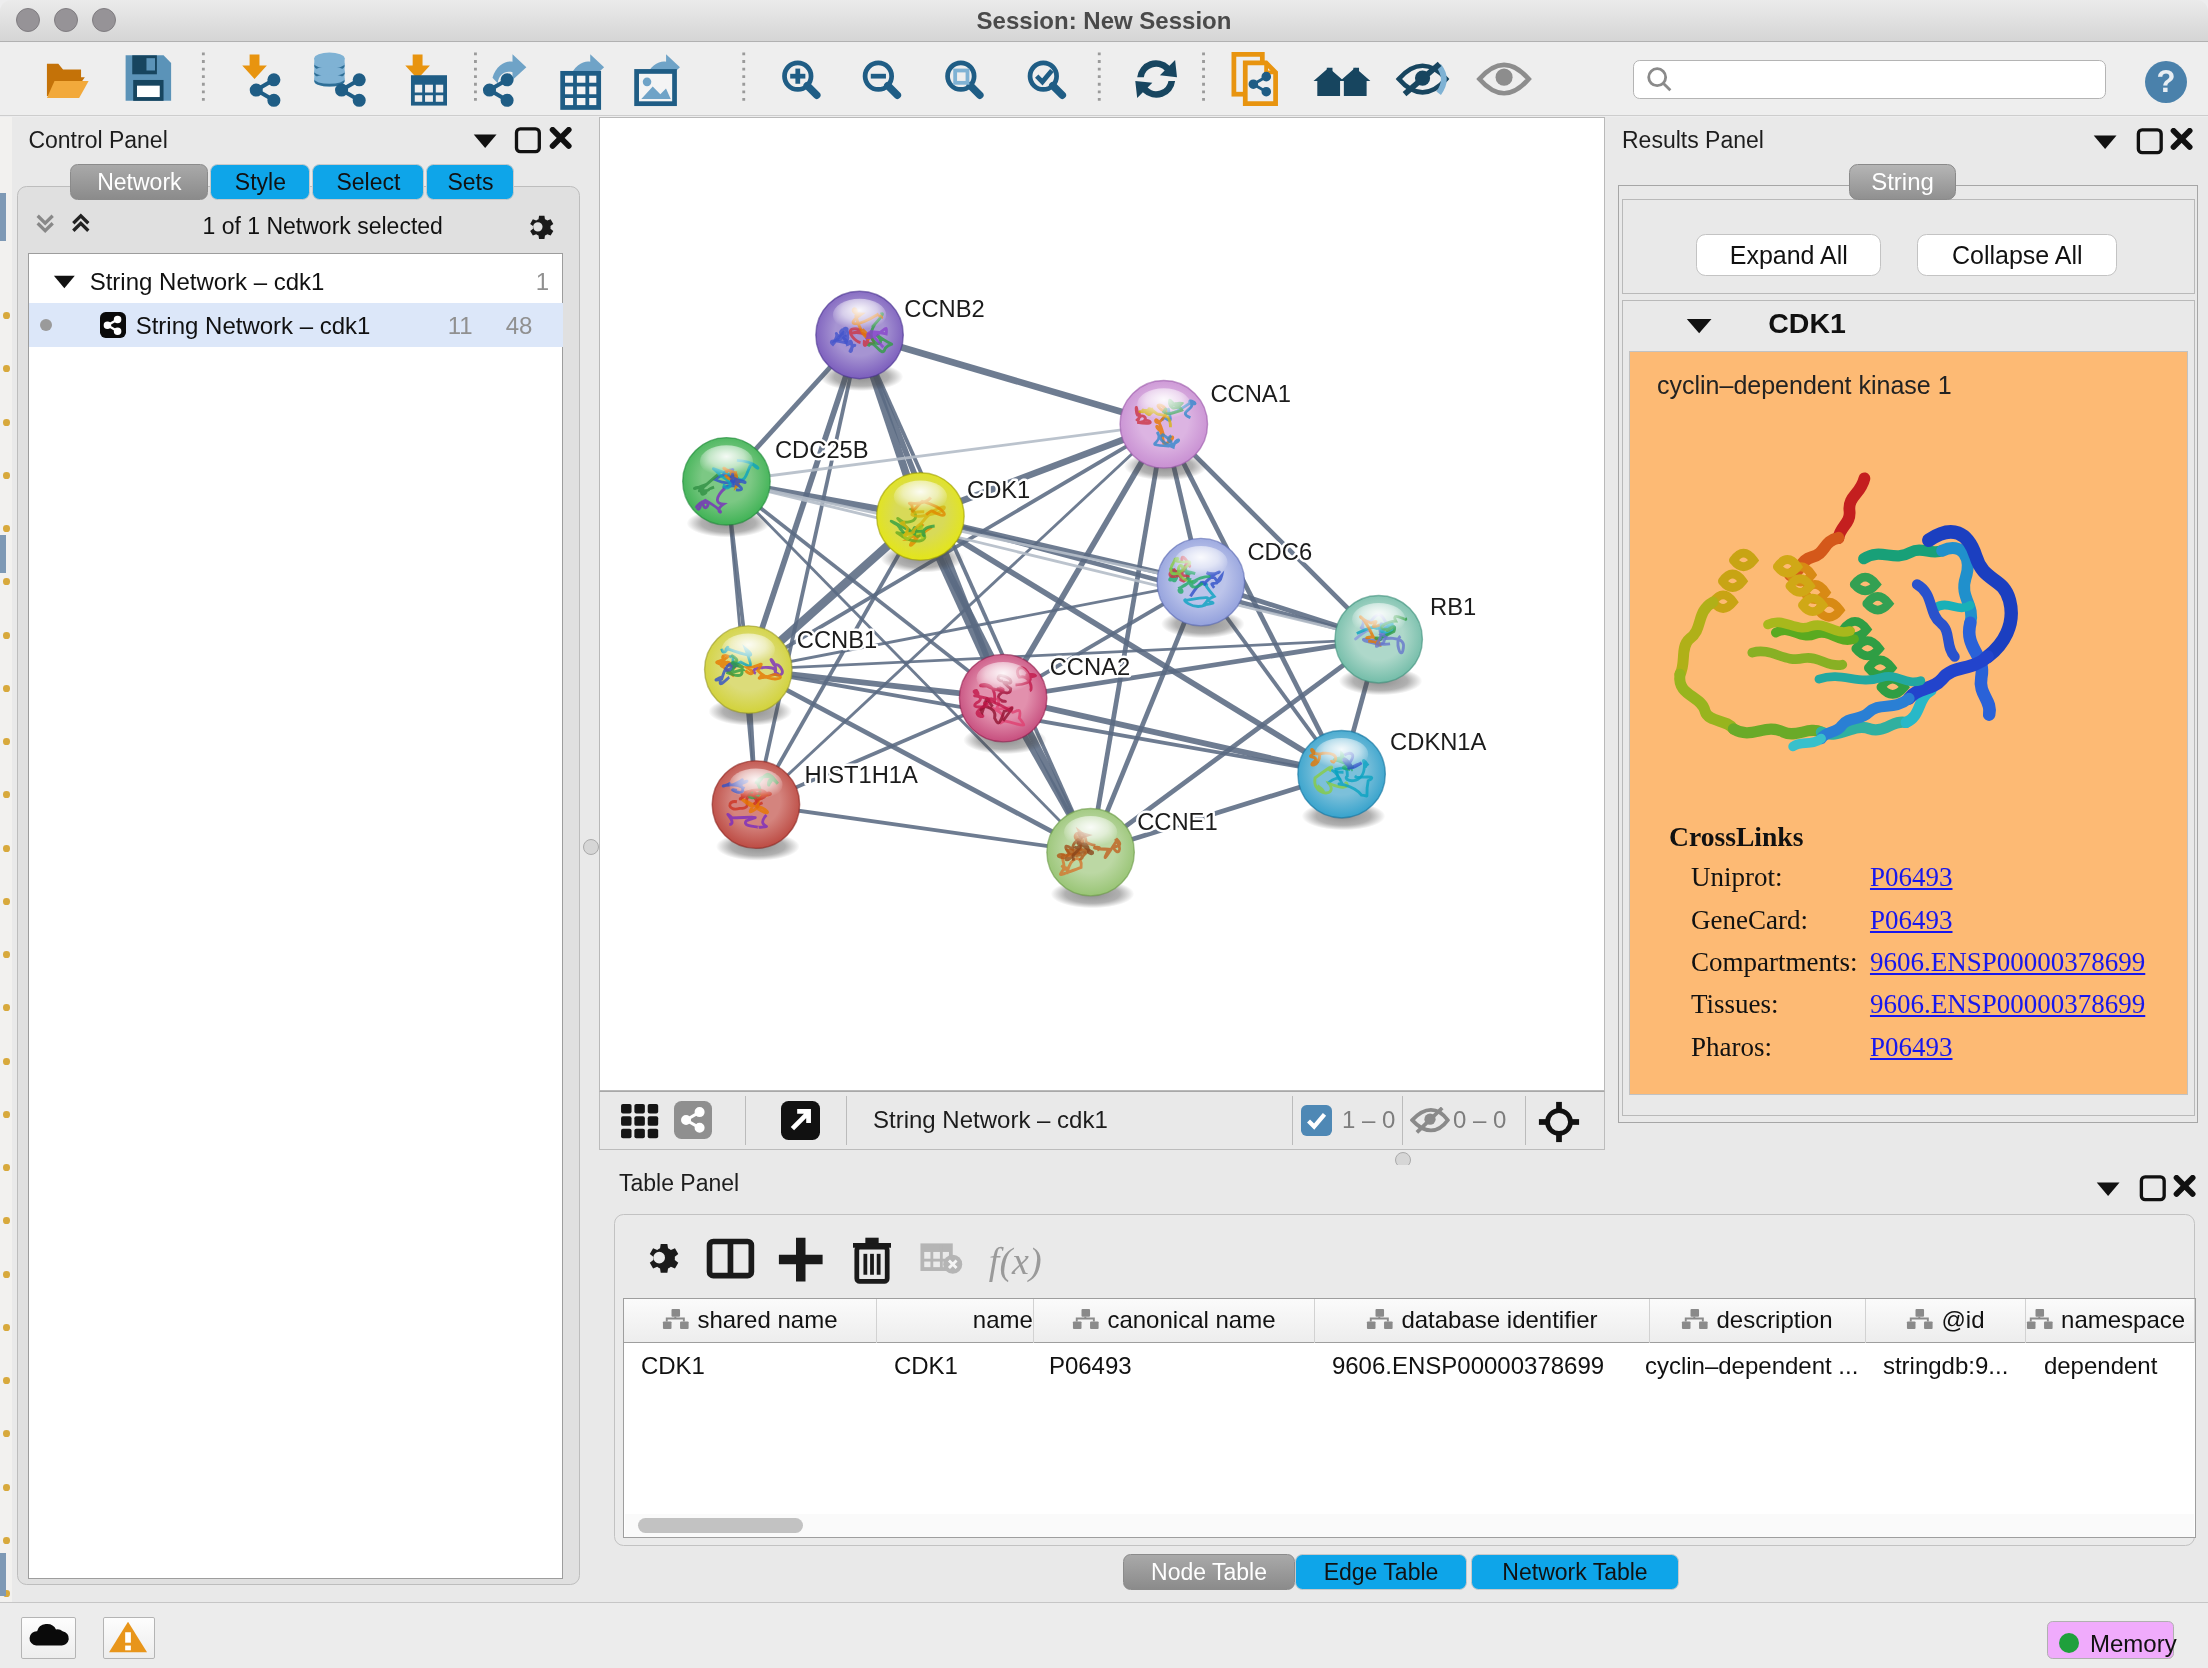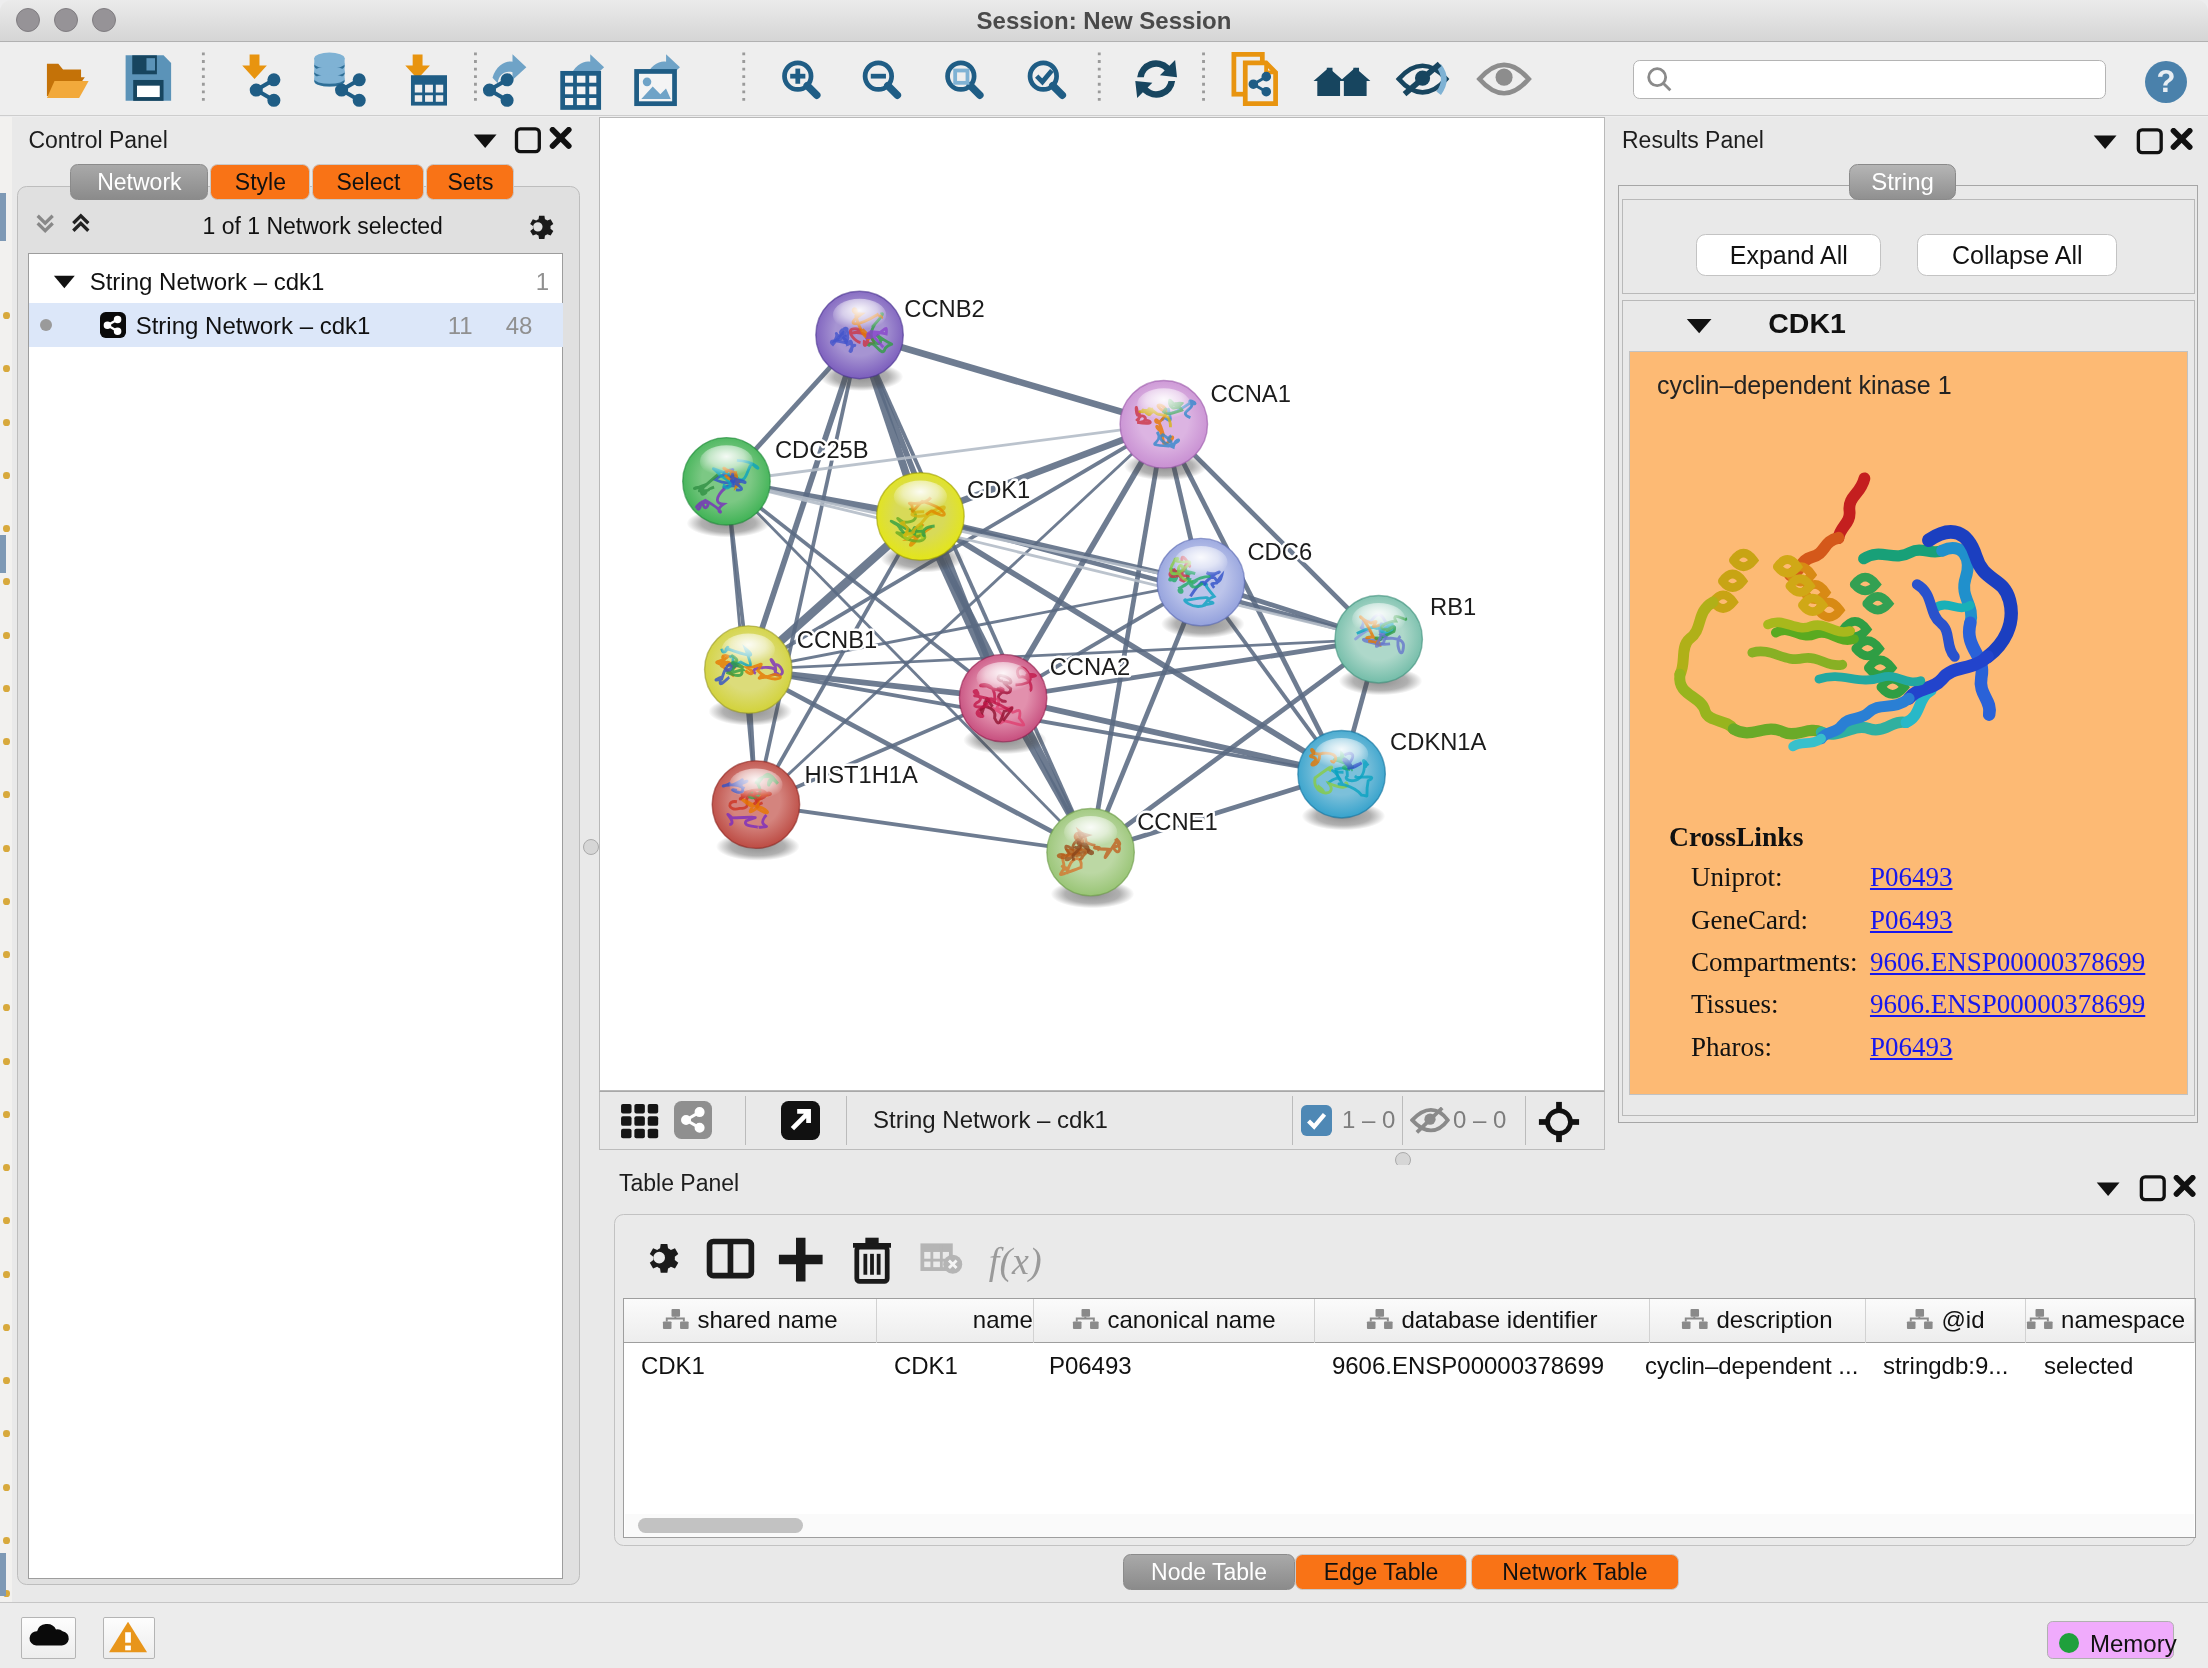--- a/index.html
+++ b/index.html
@@ -7,21 +7,21 @@
 #win { position:absolute; left:0; top:0; width:2208px; height:1668px; }
 #titlebar { position:absolute; left:0; top:0; width:2208px; height:42px;
   background:linear-gradient(#ebebeb,#d5d5d5); border-bottom:1px solid #b1b1b1;
   border-radius:11.4px 11.4px 0 0; }
 .tl { position:absolute; top:7.6px; width:24px; height:24px; border-radius:50%;
   background:#969397; border:1.4px solid #807d81; }
 #title { position:absolute; top:6.7px; width:100%; text-align:center; font-size:24px; font-weight:bold; color:#4a4a4a; }
 #toolbar { position:absolute; left:0; top:43px; width:2208px; height:73px; background:#eeeeee; border-bottom:1px solid #cdcdcd; }
 #dock { position:absolute; left:0; top:117px; width:2208px; height:1485px; background:#e9e9e9; }
 .ptitle { font-size:23px; color:#1d1d1d; }
-.tab { position:absolute; z-index:8; height:36px; background:#f97316; border:1px solid #c9c9c9; border-radius:7.6px;
+.tab { position:absolute; z-index:8; height:36px; background:#0ea5e9; border:1px solid #c9c9c9; border-radius:7.6px;
   font-size:23px; color:#111; text-align:center; line-height:34px; }
 .tabsel { background:linear-gradient(#a9a9a9,#8b8b8b); color:#fff; border-color:#8b8b8b; }
 a.lnk { color:#1717ee; }
 </style></head><body>
 <div id="win">
 <div id="titlebar">
   <div class="tl" style="left:16px"></div>
   <div class="tl" style="left:54px"></div>
   <div class="tl" style="left:92px"></div>
   <div id="title">Session: New Session</div>
@@ -732,21 +732,21 @@
                 <path d="M14 10 v3 M5 15 v-3 h18 v3" stroke="#8a8a8a" stroke-width="2" fill="none"></path>
               </svg> namespace</div>
           </div>
           <div class="abs" style="left:0;top:44px;width:1571px;height:46px;background:#fff">
             <div class="abs" style="left:17px;top:8.6px;font-size:24px;color:#111;white-space:nowrap">CDK1</div>
             <div class="abs" style="left:270px;top:8.6px;font-size:24px;color:#111;white-space:nowrap">CDK1</div>
             <div class="abs" style="left:425px;top:8.6px;font-size:24px;color:#111;white-space:nowrap">P06493</div>
             <div class="abs" style="left:708px;top:8.6px;font-size:24px;color:#111;white-space:nowrap">9606.ENSP00000378699</div>
             <div class="abs" style="left:1021px;top:8.6px;font-size:24px;color:#111;white-space:nowrap">cyclin–dependent ...</div>
             <div class="abs" style="left:1259px;top:8.6px;font-size:24px;color:#111;white-space:nowrap">stringdb:9...</div>
-            <div class="abs" style="left:1420px;top:8.6px;font-size:24px;color:#111;white-space:nowrap">selected</div>
+            <div class="abs" style="left:1420px;top:8.6px;font-size:24px;color:#111;white-space:nowrap">dependent</div>
           </div>
           <div class="abs" style="left:1px;top:215px;width:1569px;height:23px;background:#fafafa">
             <div class="abs" style="left:13.3px;top:3.8px;width:165px;height:15px;border-radius:7.6px;background:#c2c2c2"></div>
           </div>
         </div>
       </div>
       <div class="tab tabsel" style="left:522px;top:389px;width:172px;border-radius:7.6px">Node Table</div>
       <div class="tab" style="left:694px;top:389px;width:172px">Edge Table</div>
       <div class="tab" style="left:870px;top:389px;width:208px">Network Table</div>
     </div>

